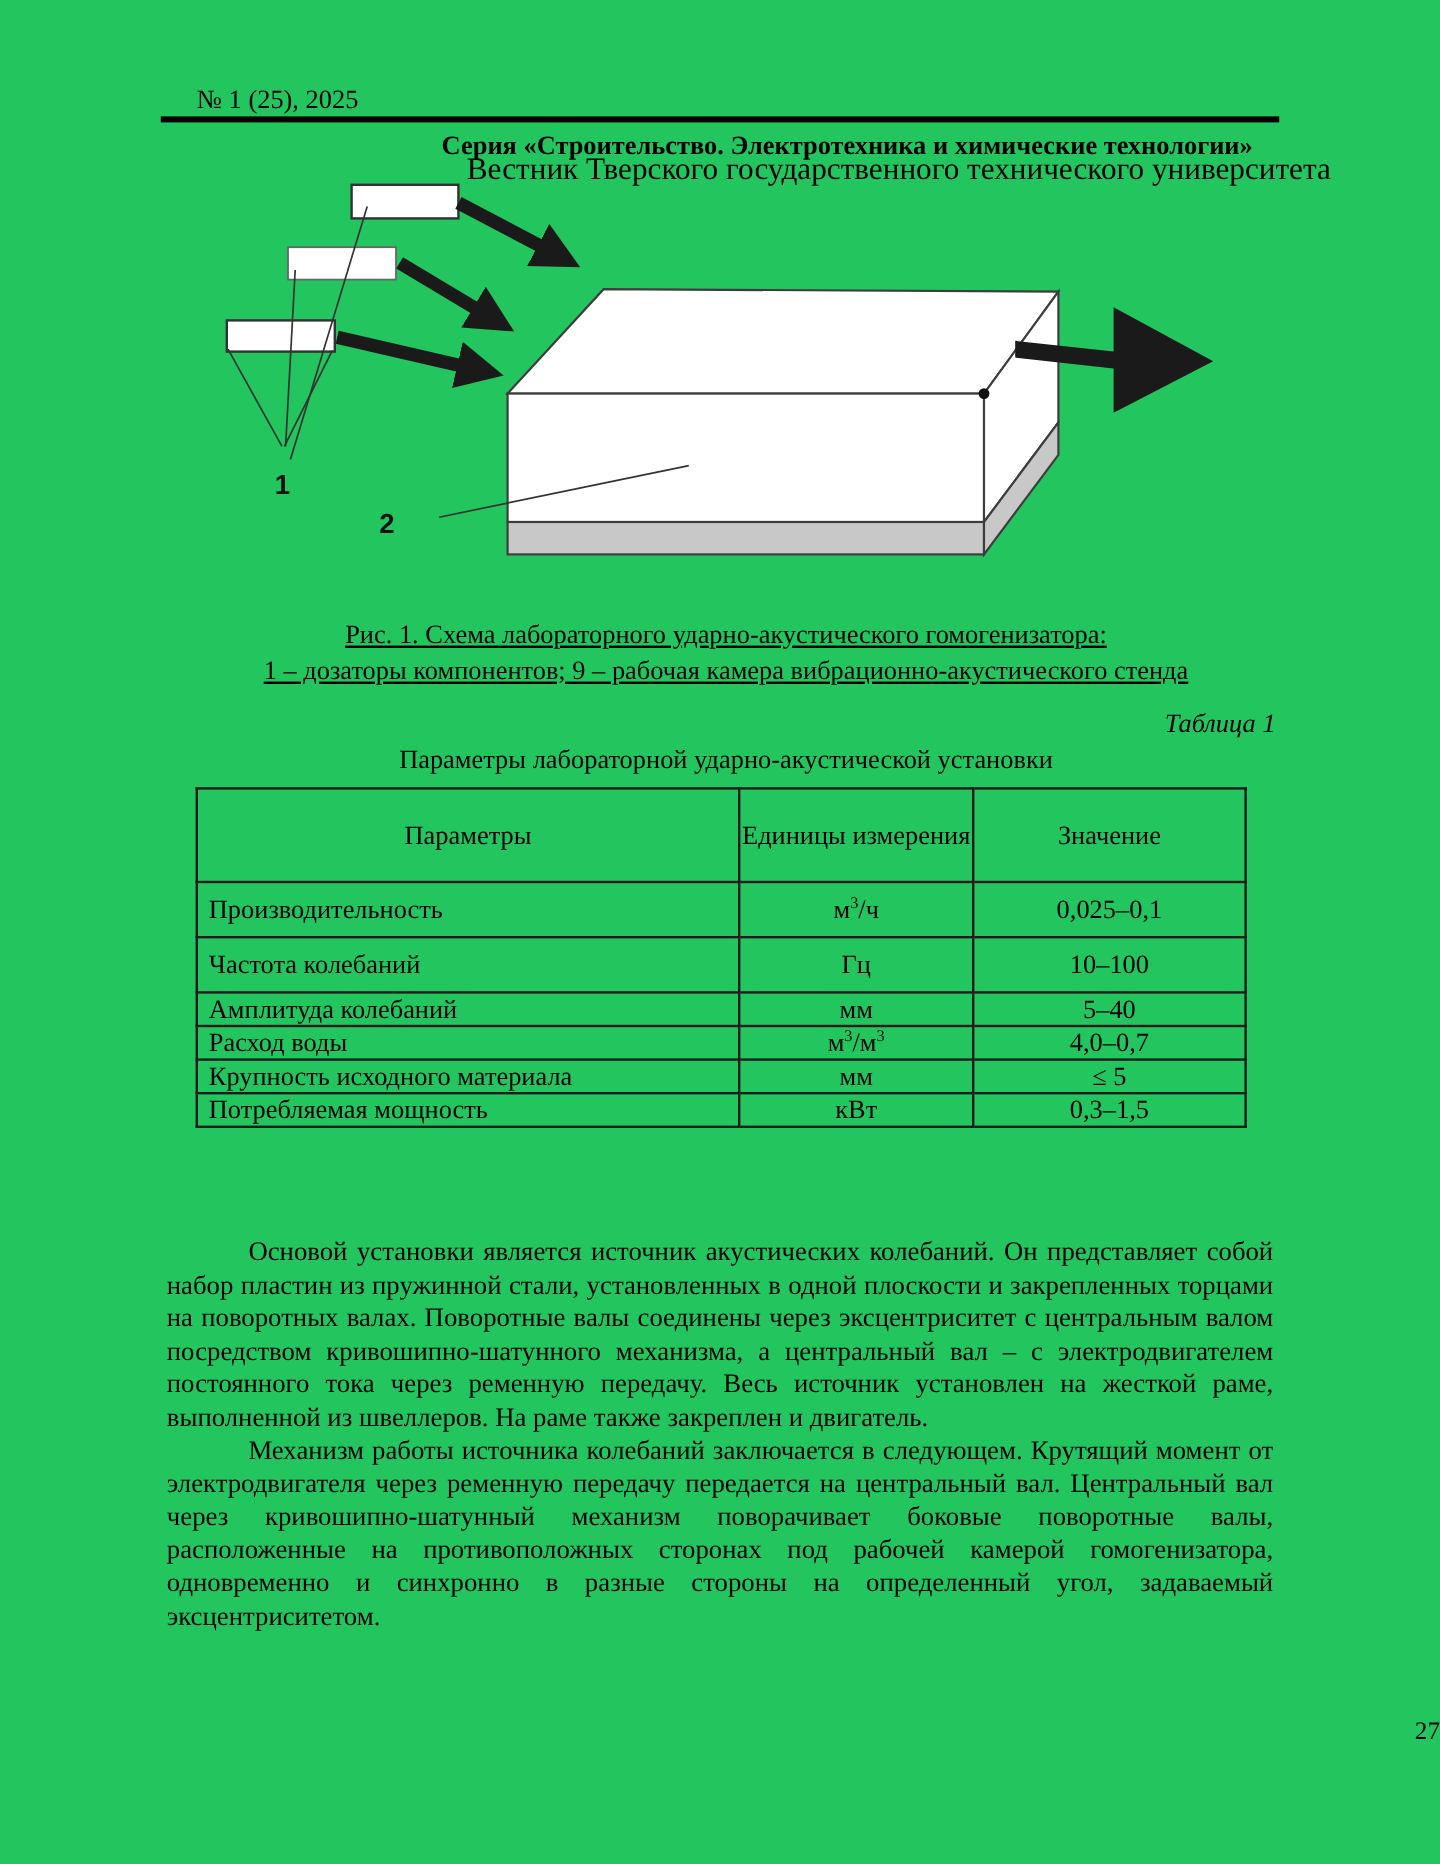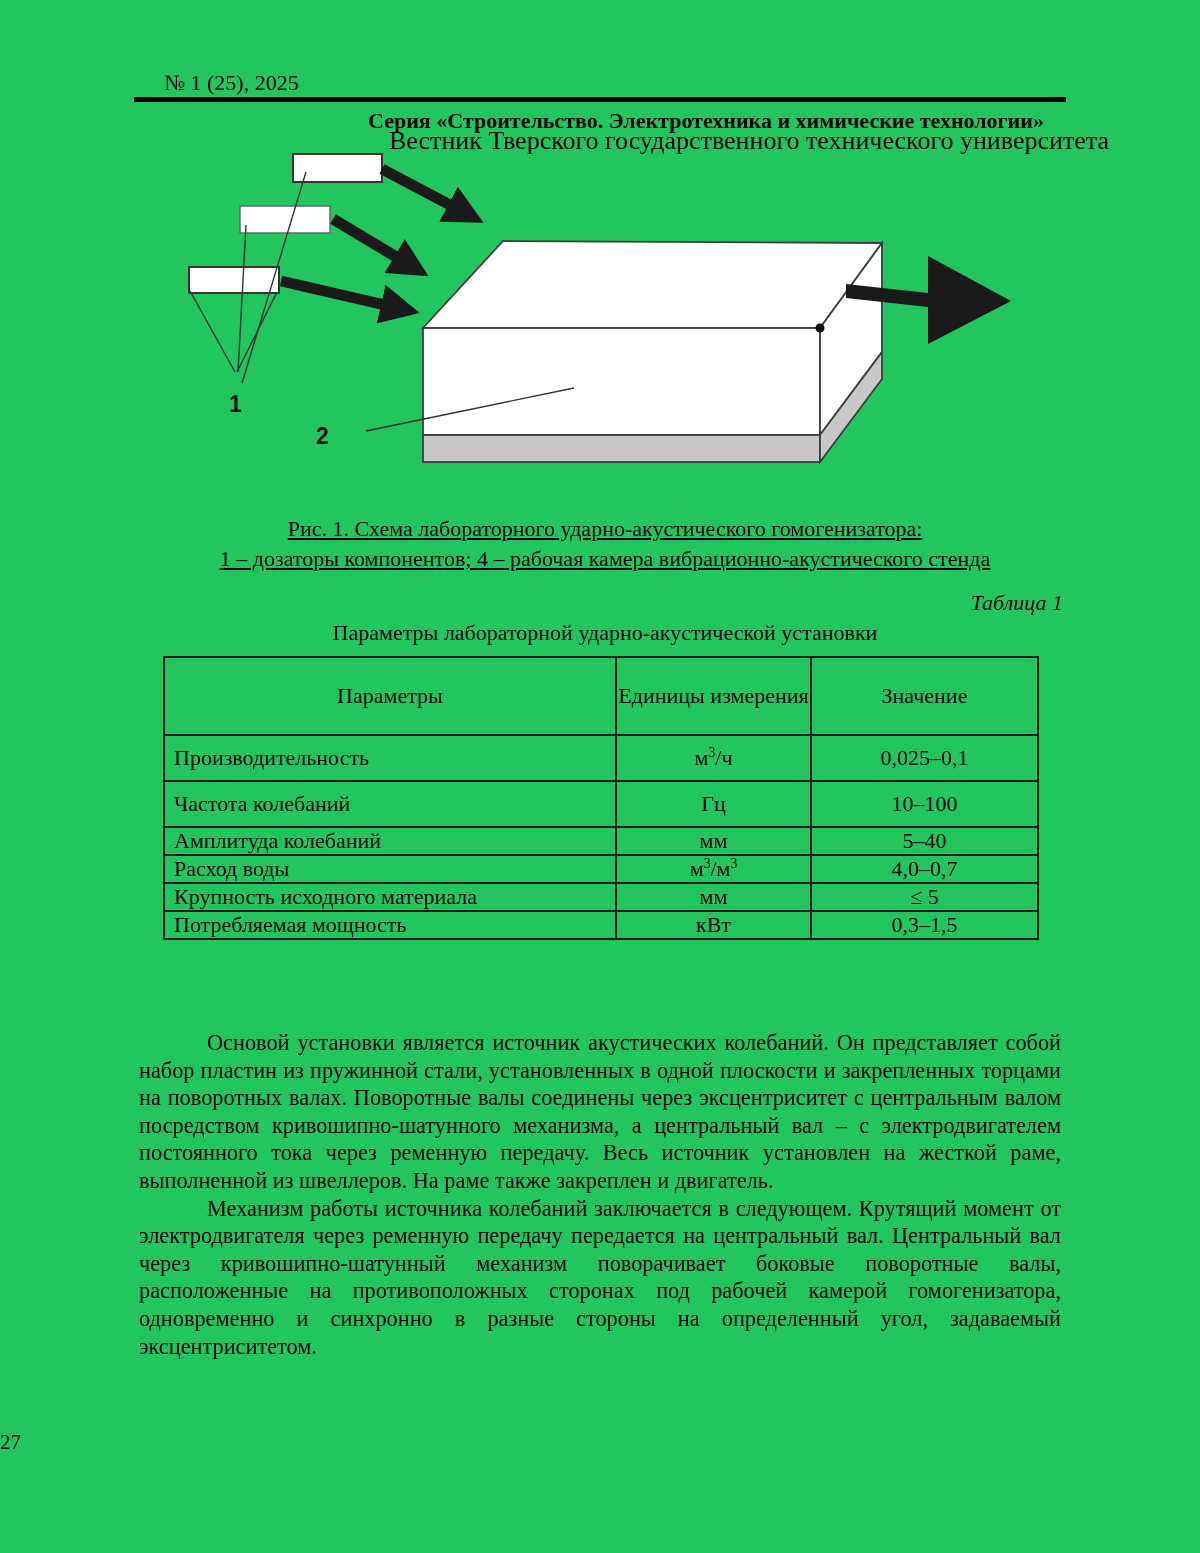--- a/index.html
+++ b/index.html
@@ -52,21 +52,21 @@
   .params-table sup { font-size:0.62em; line-height:0; }
   
   .bodytext {
     position:absolute; left:139px; top:1029px; width:922px;
     font-size:22.3px; line-height:27.6px; text-align:justify;
   }
   .bodytext p { margin:0; text-indent:68px; }
   
   .pagenum {
     position:absolute; left:0; top:1430px; width:1200px;
-    text-align:left; font-size:21px;
+    text-align:right; font-size:21px;
   }
 </style>
 </head>
 <body>
 
 <div class="page">
 
   <div class="hdr-issue">№ 1 (25), 2025</div>
   <div class="hdr-journal">Вестник Тверского государственного технического университета</div>
   <div class="hdr-rule"></div>
@@ -102,21 +102,21 @@
     <line x1="281" y1="281" x2="385" y2="305" stroke="#1a1a1a" stroke-width="11" marker-end="url(#ah)"></line>
 
     <polygon points="846,284 928,293 928,256 1011,301 928,344 928,307 846,298" fill="#1a1a1a"></polygon>
   </svg>
 
   <div class="fig-label l1">1</div>
   <div class="fig-label l2">2</div>
 
   <div class="fig-caption">
     <div>Рис. 1. Схема лабораторного ударно-акустического гомогенизатора:</div>
-    <div>1 – дозаторы компонентов; 4 – рабочая камера вибрационно-акустического стенда</div>
+    <div>1 – дозаторы компонентов; 9 – рабочая камера вибрационно-акустического стенда</div>
   </div>
 
   <div class="tbl-label">Таблица 1</div>
   <div class="tbl-title">Параметры лабораторной ударно-акустической установки</div>
 
   <table class="params-table">
     <colgroup>
       <col style="width:452px">
         <col style="width:195px">
         <col style="width:227px">

